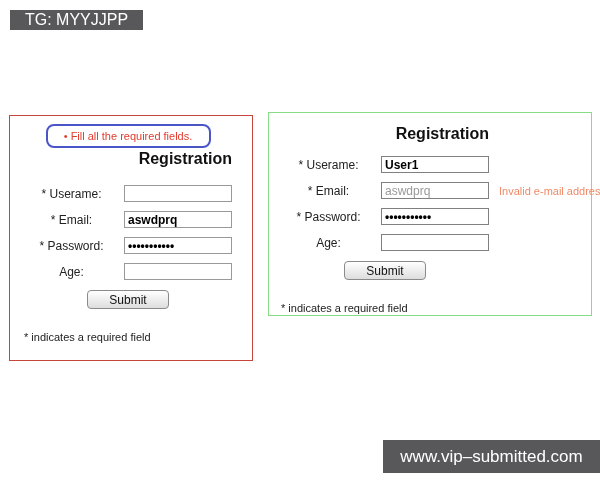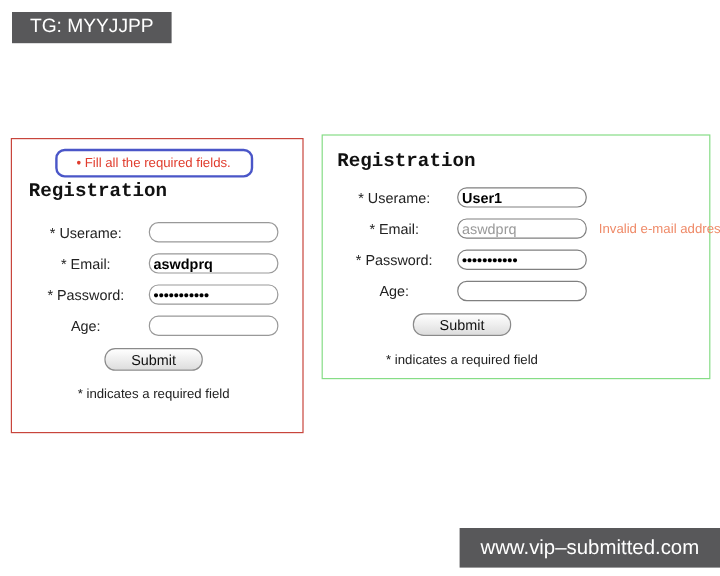--- a/index.html
+++ b/index.html
@@ -19,21 +19,21 @@
     font-size: 16px;
     display: flex;
     align-items: center;
     justify-content: center;
     box-sizing: border-box;
   }
   .badge.top-left {
     left: 10px;
     top: 10px;
     width: 133px;
-    height: 26px;
+    height: 20px;
   }
   .badge.bottom-right {
     left: 383px;
     top: 440px;
     width: 217px;
     height: 33px;
     font-size: 17px;
   }
   .panel {
     position: absolute;
@@ -72,23 +72,22 @@
     color: #e03c2d;
     font-size: 11px;
     line-height: 14px;
     white-space: nowrap;
   }
   .error-line::before { content: "• "; }
   .form-title {
     font-size: 16px;
     font-weight: bold;
     color: #111111;
-    text-align: left;
+    text-align: right;
     margin: 2px 0 0 0;
-    font-family: Liberation Mono, monospace;
   }
   .panel.left .form-title { margin-bottom: 17px; }
   .panel.right .form-title { margin-bottom: 13px; }
   .row {
     display: flex;
     align-items: center;
     margin-bottom: 9px;
     height: 17px;
     white-space: nowrap;
   }
@@ -106,21 +105,21 @@
     box-sizing: border-box;
     border: 1px solid #999999;
     padding: 0 3px;
     font-family: "Liberation Sans", sans-serif;
     font-size: 12px;
     font-weight: bold;
     color: #000000;
     background: #ffffff;
     flex: 0 0 auto;
     outline: none;
-    border-radius: 8px;
+    border-radius: 0;
   }
   .panel.right .finput { border-color: #808080; }
   .finput.input-error {
     border: 1px solid #c98b8b;
     font-weight: normal;
     color: #999999;
   }
   .finput.input-warn {
     border: 1px solid #cfc98a;
   }
@@ -128,32 +127,31 @@
     font-size: 11px;
     color: #ef8a68;
     margin-left: 10px;
   }
   .submit-btn {
     display: block;
     margin: 10px auto 0 auto;
     width: 82px;
     height: 19px;
     border: 1px solid #8a8a8a;
-    border-radius: 9px;
+    border-radius: 4px;
     background: linear-gradient(#ffffff, #dddddd);
     font-family: "Liberation Sans", sans-serif;
     font-size: 12px;
     color: #111111;
     line-height: 16px;
     padding: 0;
     cursor: pointer;
   }
   .footnote {
-    margin-top: 14px;
-    text-align: center;
+    margin-top: 22px;
     font-size: 11px;
     color: #222222;
   }
 </style>
 </head>
 <body>
 
 <div class="badge top-left">
   <span>TG: MYYJJPP</span>
 </div>

